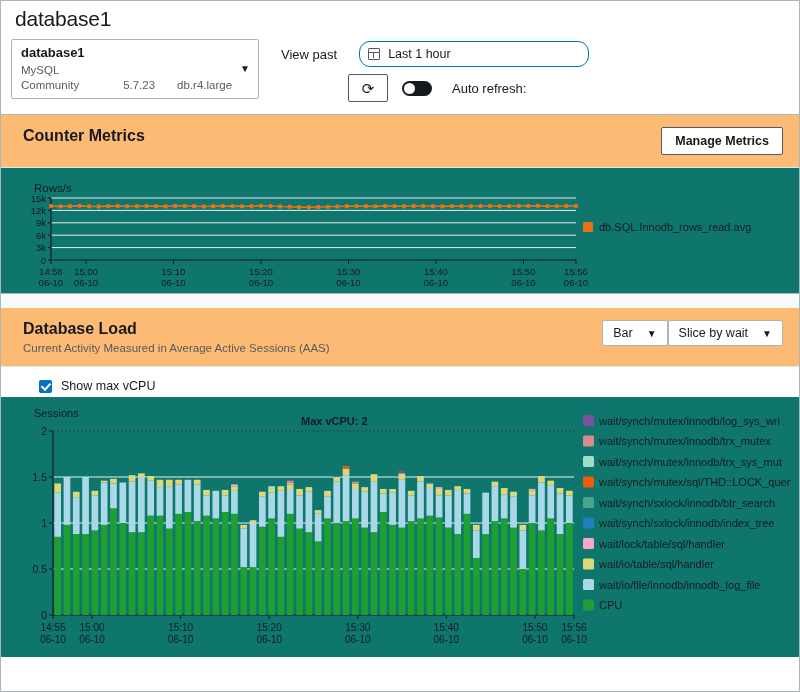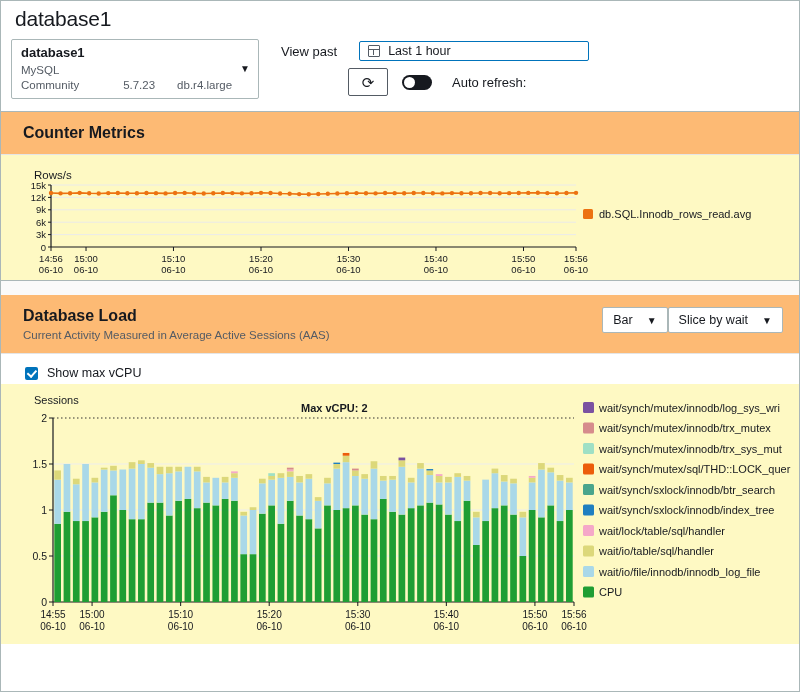--- a/index.html
+++ b/index.html
@@ -53,23 +53,23 @@
 
   .view-controls {
     margin-left: 22px;
     padding-top: 2px;
   }
   .view-past-row { display: flex; align-items: center; }
   .view-past-label { font-size: 13px; color: #16191f; margin-right: 22px; }
   .time-range {
     width: 230px;
     border: 1px solid #0073bb;
-    border-radius: 2px;
+    border-radius: 11px;
     background: #fff;
-    height: 20px;
+    height: 26px;
     display: flex;
     align-items: center;
     padding: 0 8px;
     box-sizing: border-box;
     cursor: pointer;
   }
   .cal-icon {
     width: 12px; height: 12px;
     border: 1.4px solid #545b64;
     border-radius: 1px;
@@ -141,24 +141,24 @@
     background: #fff;
     font-size: 12.5px;
     color: #16191f;
     padding: 5px 10px;
     display: flex; align-items: center; gap: 14px;
     cursor: pointer;
   }
   .dd-group { display:flex; }
 
   
-  .chart-area { position: relative; padding: 10px 0 0 0; background:#fef9c3;}
+  .chart-area { position: relative; padding: 10px 0 0 0; background:#0f766e;}
   svg { display: block; }
 
-  .checkbox-row { display:flex; align-items:center; padding: 12px 0 4px 24px;}
+  .checkbox-row { display:flex; align-items:center; padding: 12px 0 4px 38px;}
   .cbx {
     width: 13px; height: 13px; border-radius: 2px;
     background: #0073bb; position: relative;
     cursor: pointer;
   }
   .cbx::after {
     content:""; position:absolute; left:4px; top:1px;
     width: 3.5px; height: 7px;
     border: solid #fff; border-width: 0 2px 2px 0;
     transform: rotate(42deg);
@@ -201,20 +201,21 @@
         <div class="toggle"></div>
         <span class="auto-refresh-label">Auto refresh:</span>
       </div>
     </div>
   </div>
 
   <div class="divider" style="margin-top:12px;"></div>
 
   <div class="section-head">
     <div class="section-title">Counter Metrics</div>
+    <button class="btn">Manage Metrics</button>
   </div>
 
   <div class="chart-area">
     <svg id="counter-chart" width="800" height="115">
         <text x="33" y="14" font-size="11.5" fill="#16191f" font-family="&quot;Liberation Sans&quot;, sans-serif" text-anchor="start">Rows/s</text>
         <text x="45" y="85.5" font-size="9.5" fill="#16191f" font-family="&quot;Liberation Sans&quot;, sans-serif" text-anchor="end">0</text>
         <line x1="47" y1="82" x2="50" y2="82" stroke="#16191f" stroke-width="1"></line>
         <line x1="50" y1="69.6" x2="575" y2="69.6" stroke="#eaeaea" stroke-width="1"></line>
         <text x="45" y="73.1" font-size="9.5" fill="#16191f" font-family="&quot;Liberation Sans&quot;, sans-serif" text-anchor="end">3k</text>
         <line x1="47" y1="69.6" x2="50" y2="69.6" stroke="#16191f" stroke-width="1"></line>

